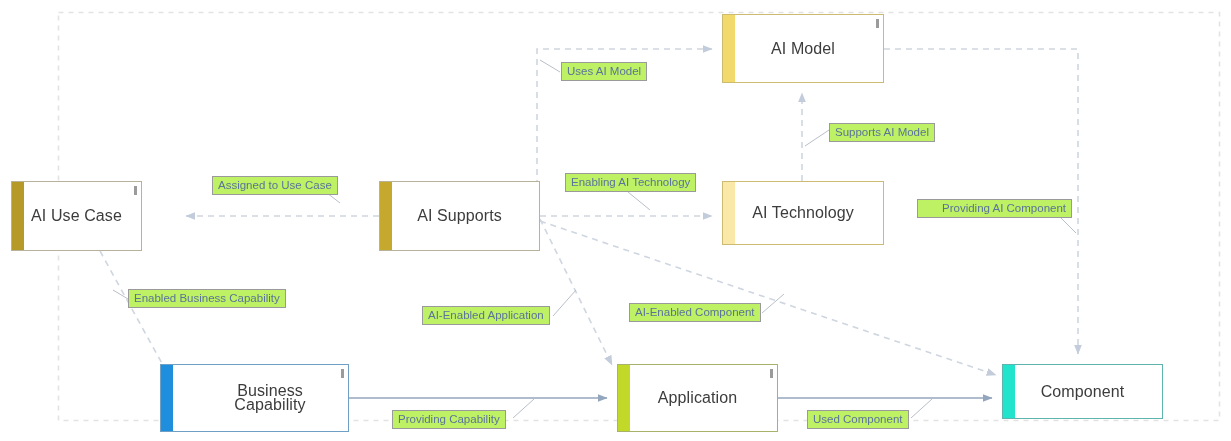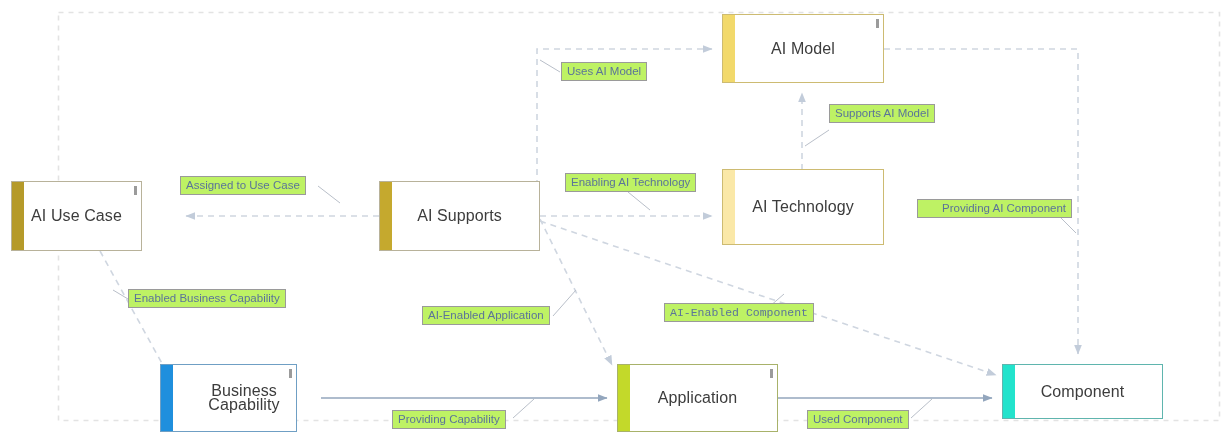--- a/index.html
+++ b/index.html
@@ -80,46 +80,46 @@
     <span class="band" style="background:#c5a92e;"></span>
     <span class="nlabel">AI Supports</span>
   </div>
 
   <div class="node" style="left:722px;top:14px;width:162px;height:69px;border-color:#cdbb72;">
     <span class="band" style="background:#f2d96b;"></span>
     <span class="corner"></span>
     <span class="nlabel">AI Model</span>
   </div>
 
-  <div class="node" style="left:722px;top:169px;width:162px;height:76px;border-color:#cdbb72;">
+  <div class="node" style="left:722px;top:181px;width:162px;height:64px;border-color:#cdbb72;">
     <span class="band" style="background:#fae8a8;"></span>
     <span class="nlabel">AI Technology</span>
   </div>
 
-  <div class="node" style="left:160px;top:364px;width:137px;height:68px;border-color:#6f9fc4;padding-left:31px;">
+  <div class="node" style="left:160px;top:364px;width:189px;height:68px;border-color:#6f9fc4;padding-left:31px;">
     <span class="band" style="background:#1f8fdd;"></span>
     <span class="corner"></span>
     <span class="nlabel">Business Capability</span>
   </div>
 
   <div class="node" style="left:617px;top:364px;width:161px;height:68px;border-color:#a8b26a;">
     <span class="band" style="background:#c3d92a;"></span>
     <span class="corner"></span>
     <span class="nlabel">Application</span>
   </div>
 
   <div class="node" style="left:1002px;top:364px;width:161px;height:55px;border-color:#5fb5ae;">
     <span class="band" style="background:#22e3cc;"></span>
     <span class="nlabel">Component</span>
   </div>
 
-  <div class="elabel" style="left:180px;top:176px;">Assigned to Use Case</div>
+  <div class="elabel" style="left:212px;top:176px;">Assigned to Use Case</div>
   <div class="elabel" style="left:561px;top:62px;">Uses AI Model</div>
-  <div class="elabel" style="left:829px;top:104px;text-align:right;">Supports AI Model</div>
+  <div class="elabel" style="left:829px;top:123px;text-align:right;">Supports AI Model</div>
   <div class="elabel" style="left:565px;top:173px;">Enabling AI Technology</div>
   <div class="elabel" style="left:917px;top:199px;padding-left:24px;">Providing AI Component</div>
   <div class="elabel" style="left:128px;top:289px;">Enabled Business Capability</div>
   <div class="elabel" style="left:422px;top:306px;">AI-Enabled Application</div>
-  <div class="elabel" style="left:664px;top:303px;font-family:Liberation Mono, monospace;">AI-Enabled Component</div>
+  <div class="elabel" style="left:629px;top:303px;">AI-Enabled Component</div>
   <div class="elabel" style="left:392px;top:410px;">Providing Capability</div>
   <div class="elabel" style="left:807px;top:410px;">Used Component</div>
 
 </div>
 
 </body></html>

